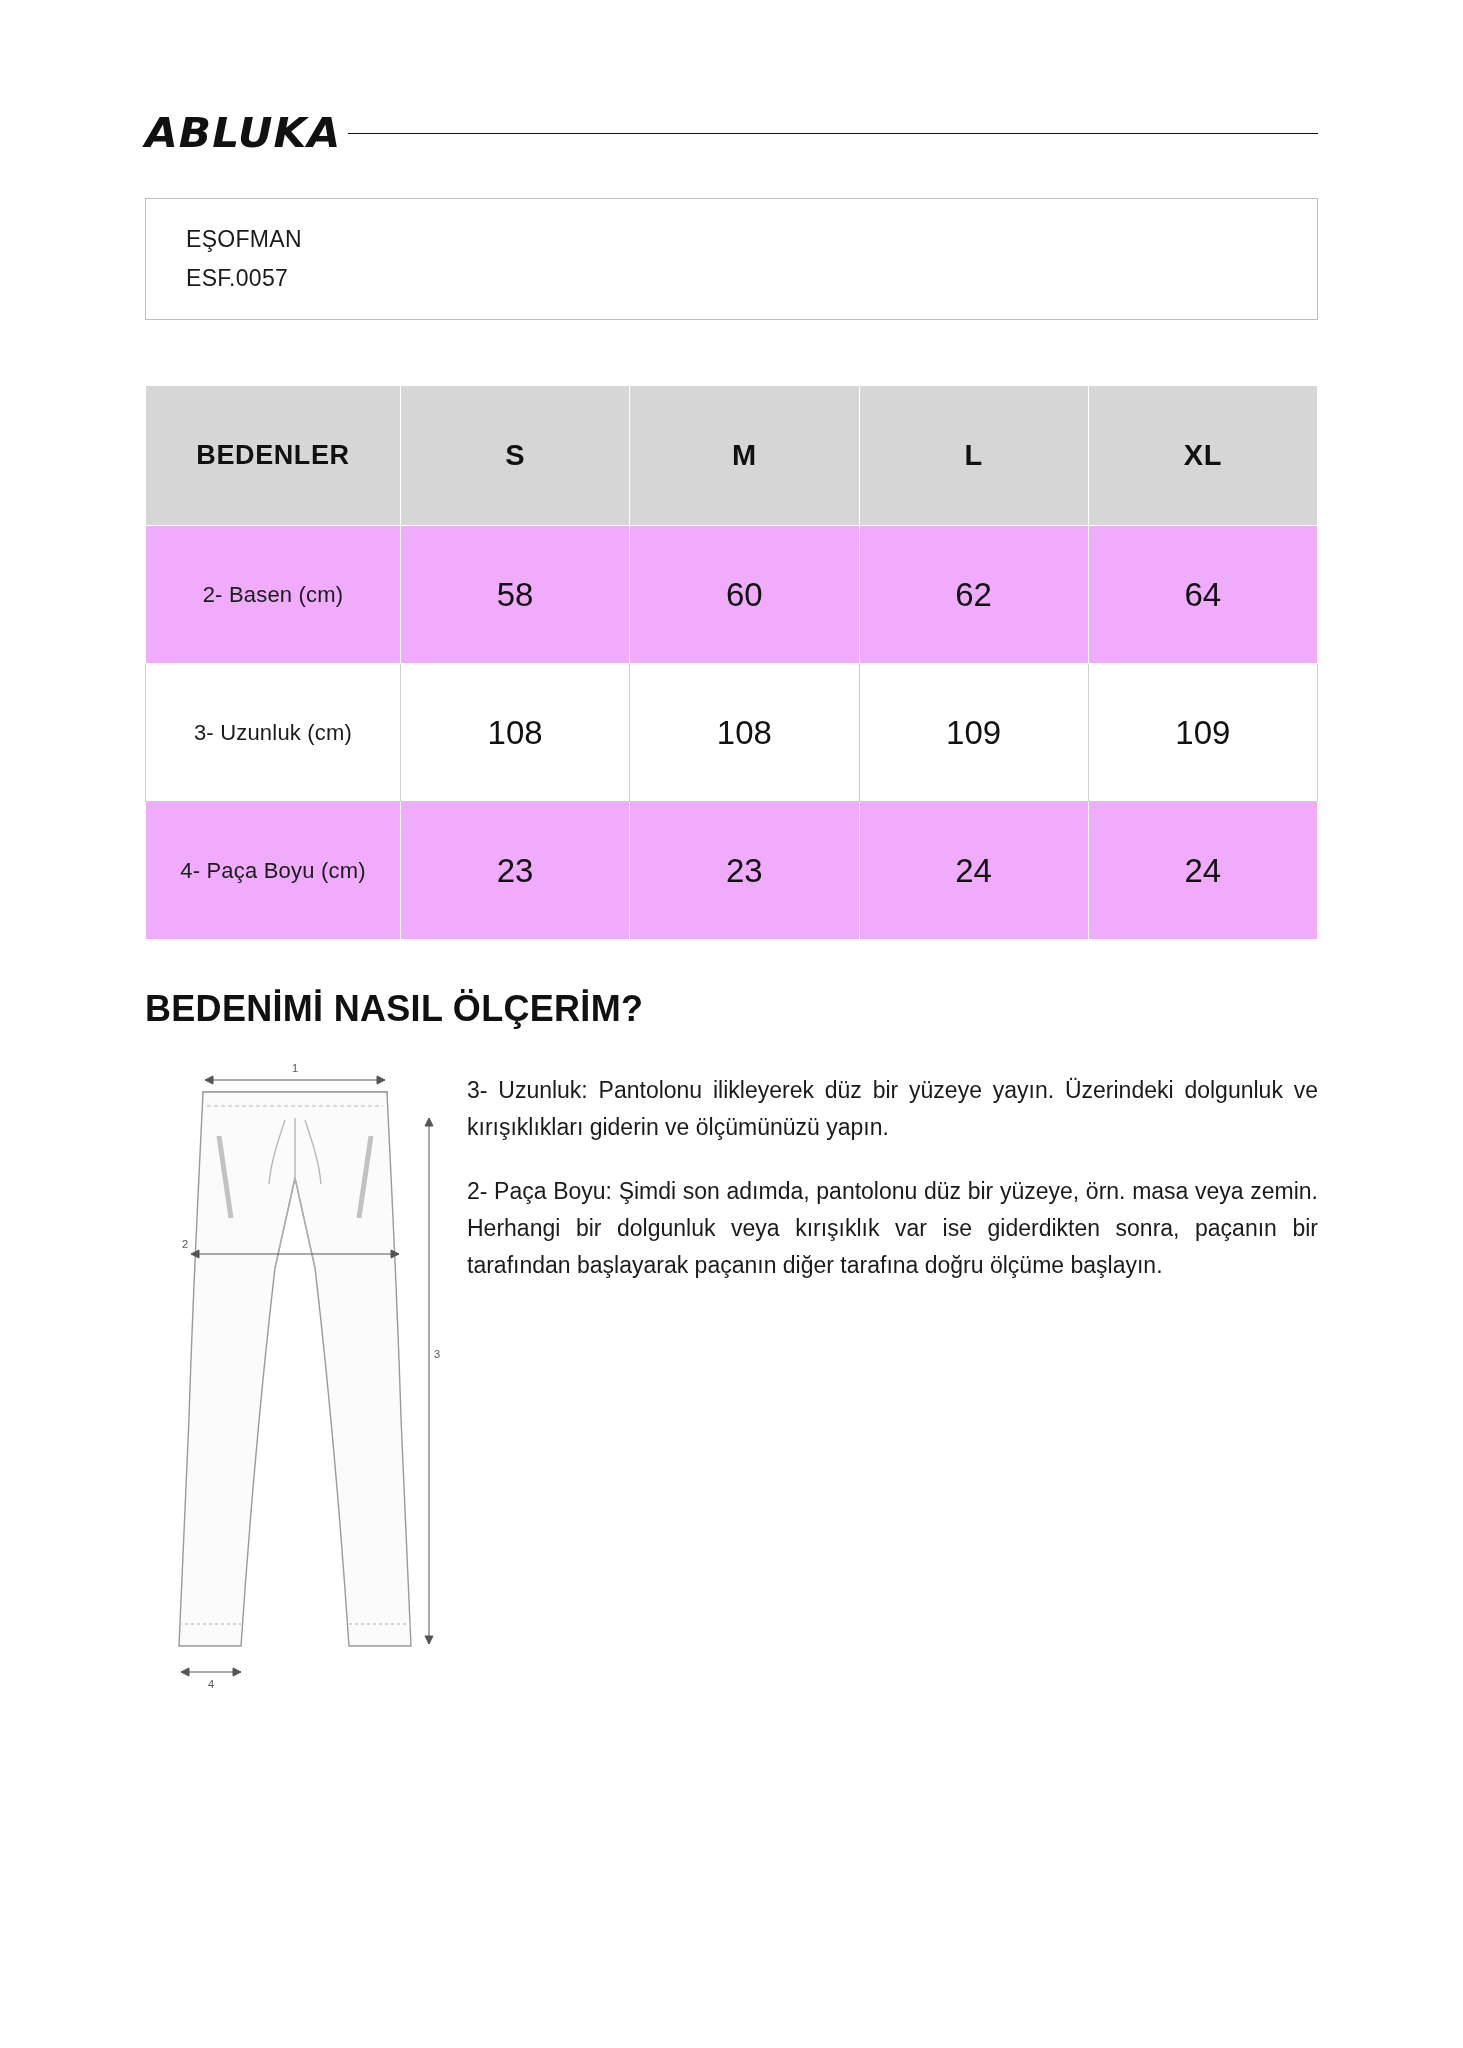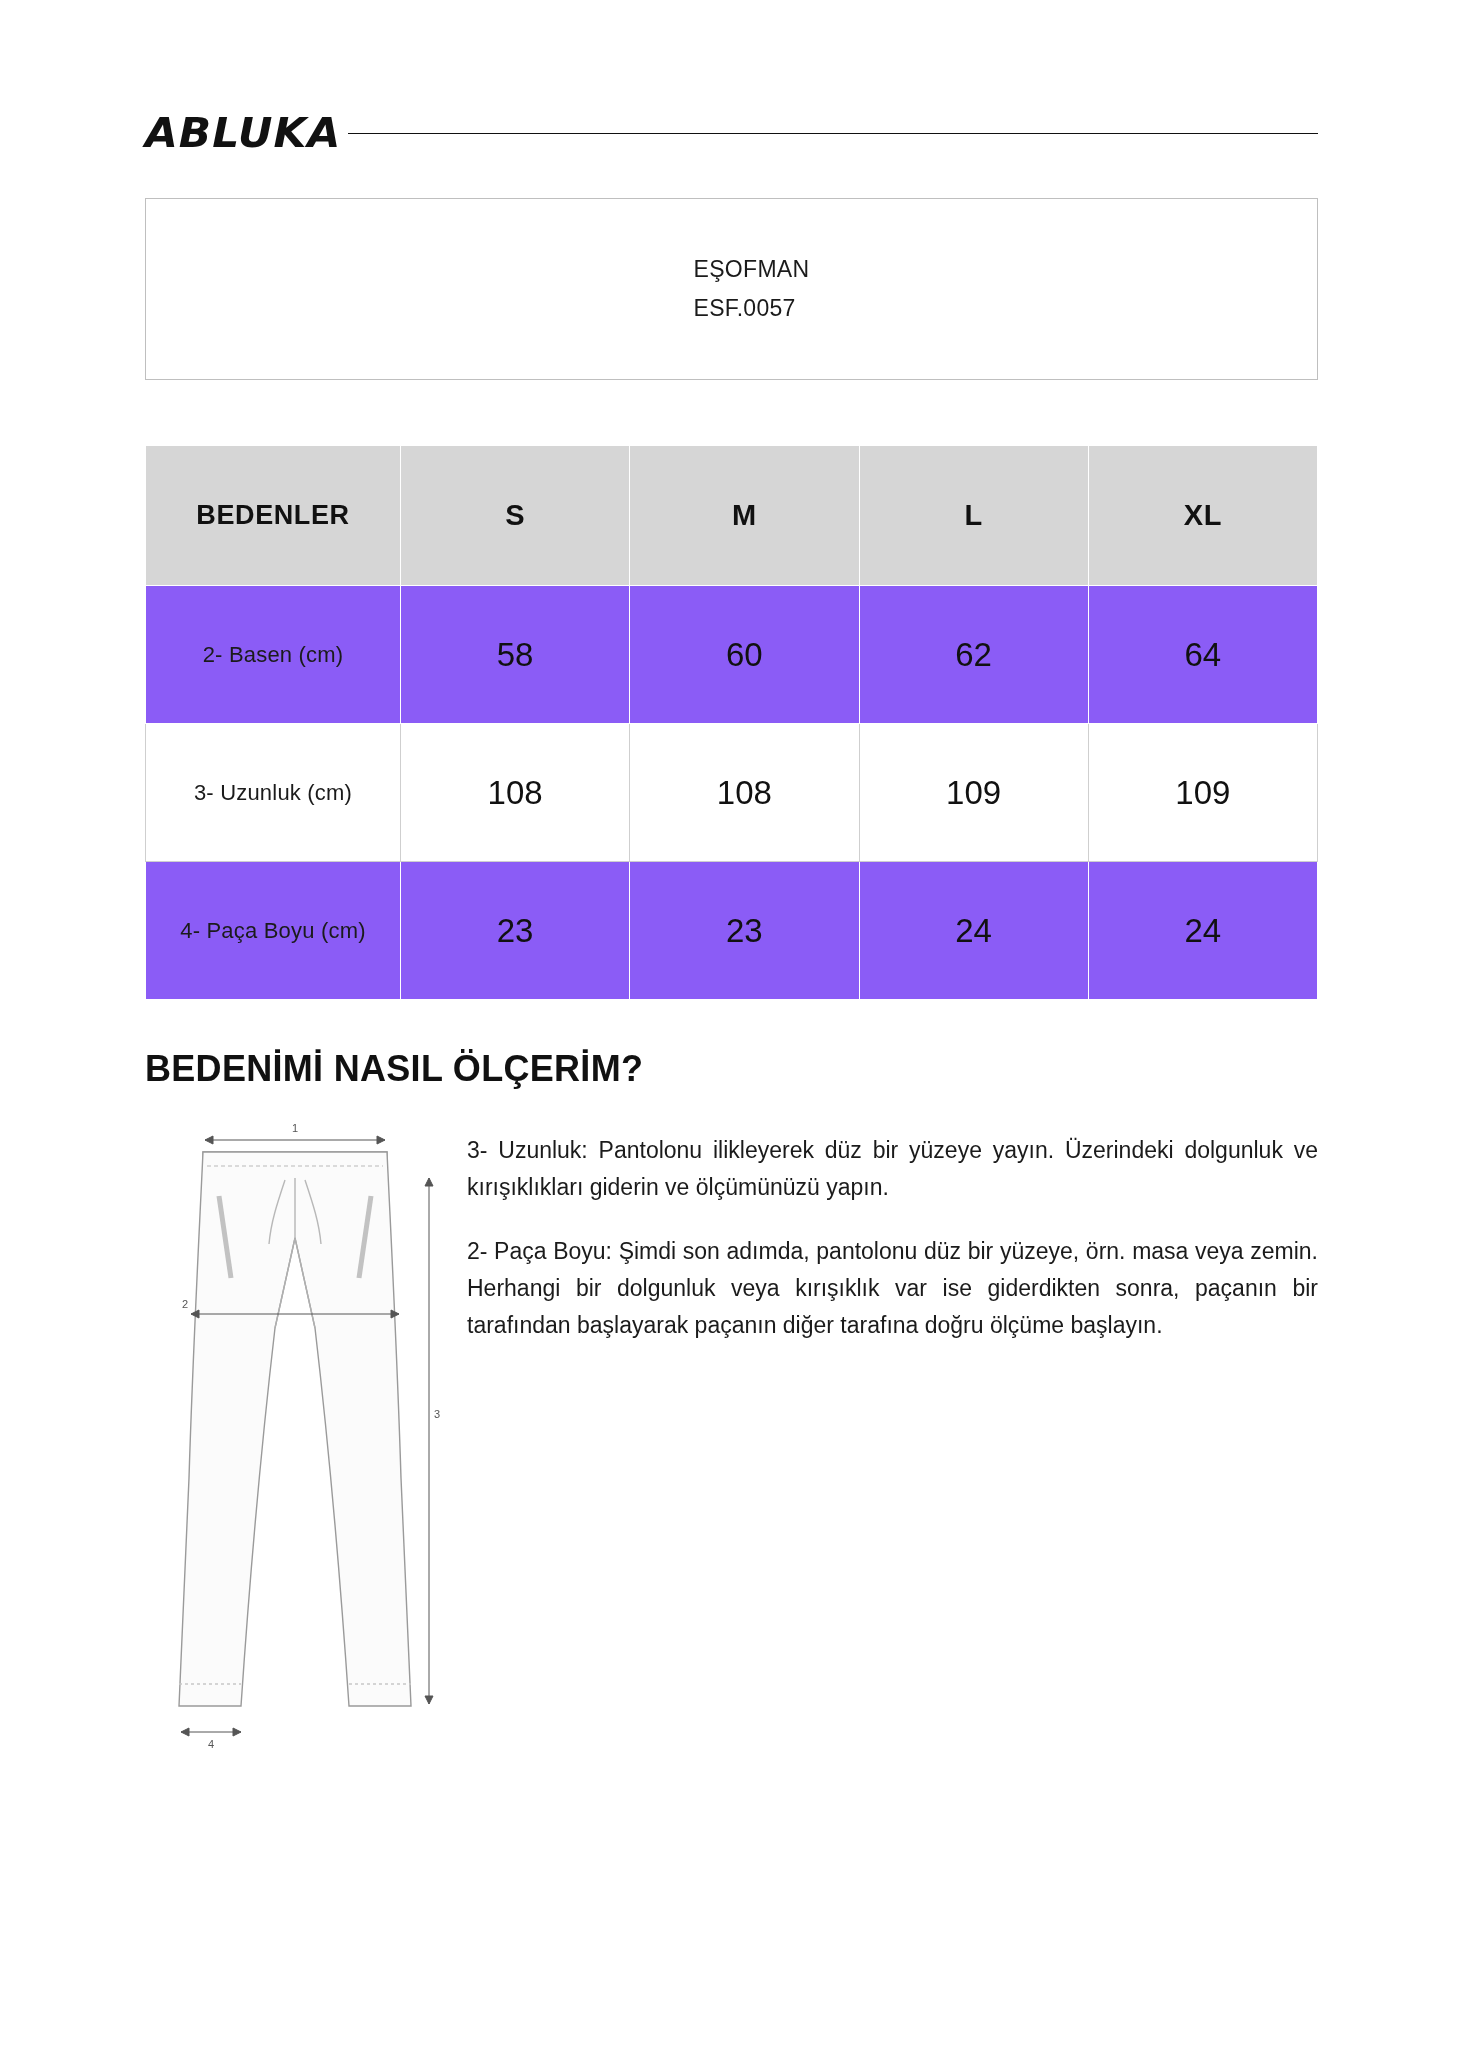--- a/index.html
+++ b/index.html
@@ -41,25 +41,24 @@
     flex: 1;
     height: 1px;
     background: #111;
     margin-left: 18px;
   }
 
   
   .title-box {
     margin-top: 42px;
     border: 1px solid #bfbfbf;
-    height: 182px;
+    height: 122px;
     display: flex;
     align-items: center;
     position: relative;
-    justify-content: center;
   }
   .title-box .code {
     padding-left: 40px;
     line-height: 1.7;
     font-size: 23px;
     color: #1b1b1b;
     letter-spacing: 0.3px;
   }
   .title-box .main-title {
     position: absolute;
@@ -100,21 +99,21 @@
     font-size: 22px;
     color: #1b1b1b;
     letter-spacing: 0.2px;
   }
   table.size-table tbody td.rv {
     font-size: 33px;
     color: #111;
   }
   table.size-table tbody tr { height: 138px; }
   table.size-table tbody tr.odd td { background: #ffffff; border-color: #cccccc; }
-  table.size-table tbody tr.even td { background: #8b5cf6; border-color: #ffffff; }
+  table.size-table tbody tr.even td { background: #f0abfc; border-color: #ffffff; }
   table.size-table tbody tr.odd td { border-top: 1px solid #cfcfcf; border-bottom: 1px solid #cfcfcf; border-left: 1px solid #cfcfcf; border-right: 1px solid #cfcfcf; }
 
   
   .section-title {
     margin-top: 48px;
     font-size: 36px;
     font-weight: 700;
     letter-spacing: 0.3px;
     color: #111;
   }

